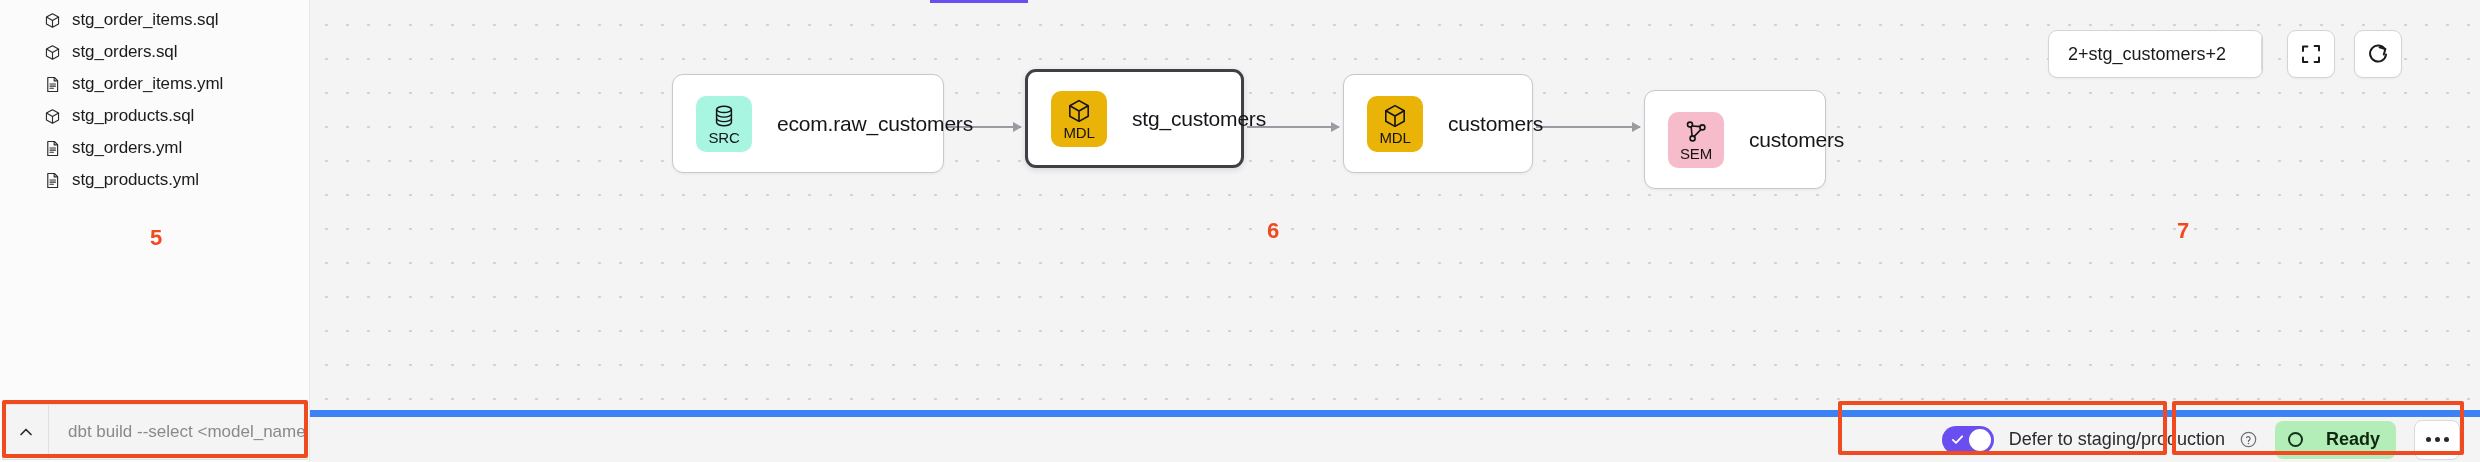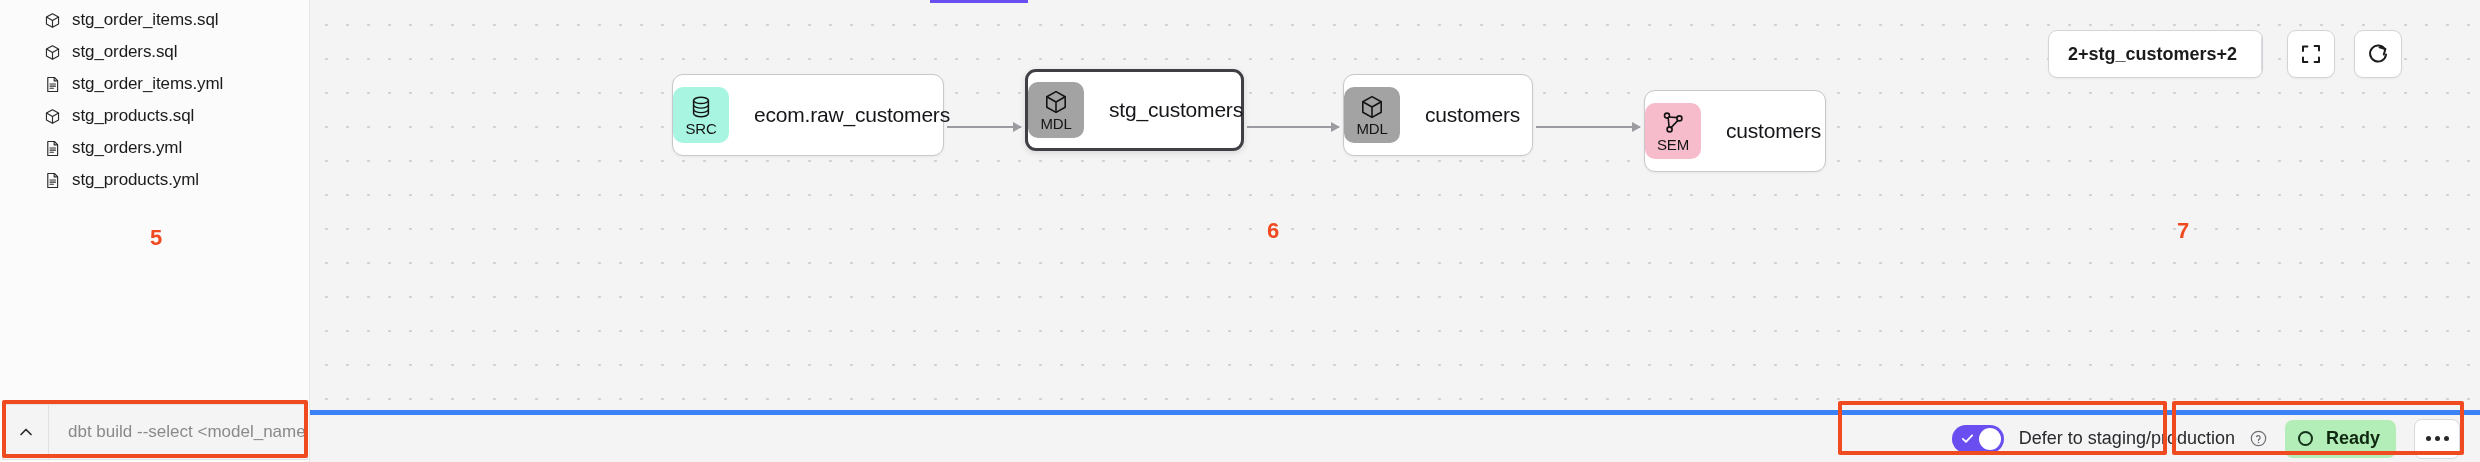--- a/index.html
+++ b/index.html
@@ -100,21 +100,20 @@
     height: 48px;
     box-shadow: 0 1px 2px rgba(0,0,0,0.05);
     overflow: hidden;
   }
   .selector-input {
     border: none; outline: none; background: transparent;
     padding: 0 20px 0 19px;
     font-size: 18px; color: #1b1b1b;
     font-family: "Liberation Sans", sans-serif;
     width: 212px;
-    font-weight: bold;
   }
   .selector-divider { width: 1px; background: #d9d9de; }
   .update-btn {
     display: flex; align-items: center; justify-content: center;
     padding: 0 22px;
     font-size: 18px; color: #1b1b1b;
     background: #ffffff;
     border: none; cursor: pointer;
     font-family: "Liberation Sans", sans-serif;
     white-space: nowrap;
@@ -128,43 +127,44 @@
     cursor: pointer;
     box-shadow: 0 1px 2px rgba(0,0,0,0.05);
   }
   .icon-btn + .icon-btn { margin-left: 0; }
   .btn-pair { display: flex; gap: 19px; }
 
   
   .graph { position: absolute; left: 0; top: 0; width: 100%; height: 100%; }
   .node {
     position: absolute;
-    height: 82px;
+    height: 99px;
     background: #ffffff;
     border: 1px solid #c8c8cc;
     border-radius: 11px;
     display: flex; align-items: center;
+    padding-left: 23px;
     gap: 25px;
     box-shadow: 0 1px 3px rgba(0,0,0,0.06);
     cursor: pointer;
   }
   .node.selected {
     border: 3px solid #3f3f46;
     box-shadow: 0 2px 6px rgba(0,0,0,0.12);
   }
   .badge {
     width: 56px; height: 56px;
     border-radius: 10px;
     display: flex; flex-direction: column;
     align-items: center; justify-content: center;
     gap: 1px;
     flex: 0 0 56px;
   }
   .badge-src { background: #a8f5e2; }
-  .badge-mdl { background: #a3a3a3; text-align: center; }
+  .badge-mdl { background: #eab308; text-align: center; }
   .badge-sem { background: #f6bccc; }
   .badge-text {
     font-size: 15px; color: #141414; line-height: 1;
     font-family: "Liberation Sans", sans-serif;
     letter-spacing: -0.2px;
   }
   .node-label {
     font-size: 21px; color: #16161a;
     white-space: nowrap; letter-spacing: -0.2px;
   }
@@ -174,21 +174,21 @@
     border-left: 9px solid #9b9ba1;
     border-top: 5px solid transparent;
     border-bottom: 5px solid transparent;
   }
 
   
   .status-bar {
     position: absolute; left: 0; right: 0; bottom: 0;
     height: 52px;
     background: #f4f4f5;
-    border-top: 5px solid #3b82f6;
+    border-top: 7px solid #3b82f6;
     display: flex; align-items: center; justify-content: flex-end;
     padding-right: 20px;
     gap: 18px;
   }
   .defer-group { display: flex; align-items: center; gap: 15px; }
   .toggle {
     width: 52px; height: 28px; border-radius: 14px;
     background: #6b4ef0;
     position: relative; cursor: pointer;
     display: flex; align-items: center;
@@ -199,21 +199,21 @@
     width: 22px; height: 22px; border-radius: 50%;
     background: #ffffff;
   }
   .toggle .check {
     position: absolute; left: 9px; top: 7px;
     width: 13px; height: 13px;
   }
   .defer-label { font-size: 18px; color: #2a2a2e; white-space: nowrap; }
   .help-icon { width: 17px; height: 17px; cursor: pointer; display: block; }
   .ready-badge {
-    display: flex; align-items: center; gap: 13px;
+    display: flex; align-items: center; gap: 23px;
     background: #b3edb8; border-radius: 8px;
     height: 38px; padding: 0 16px 0 13px;
     cursor: pointer;
   }
   .ready-dot {
     width: 15px; height: 15px; border-radius: 50%;
     border: 2px solid #14341a; background: transparent;
   }
   .ready-text { font-size: 18px; color: #10270f; font-weight: bold; }
   .more-btn {

